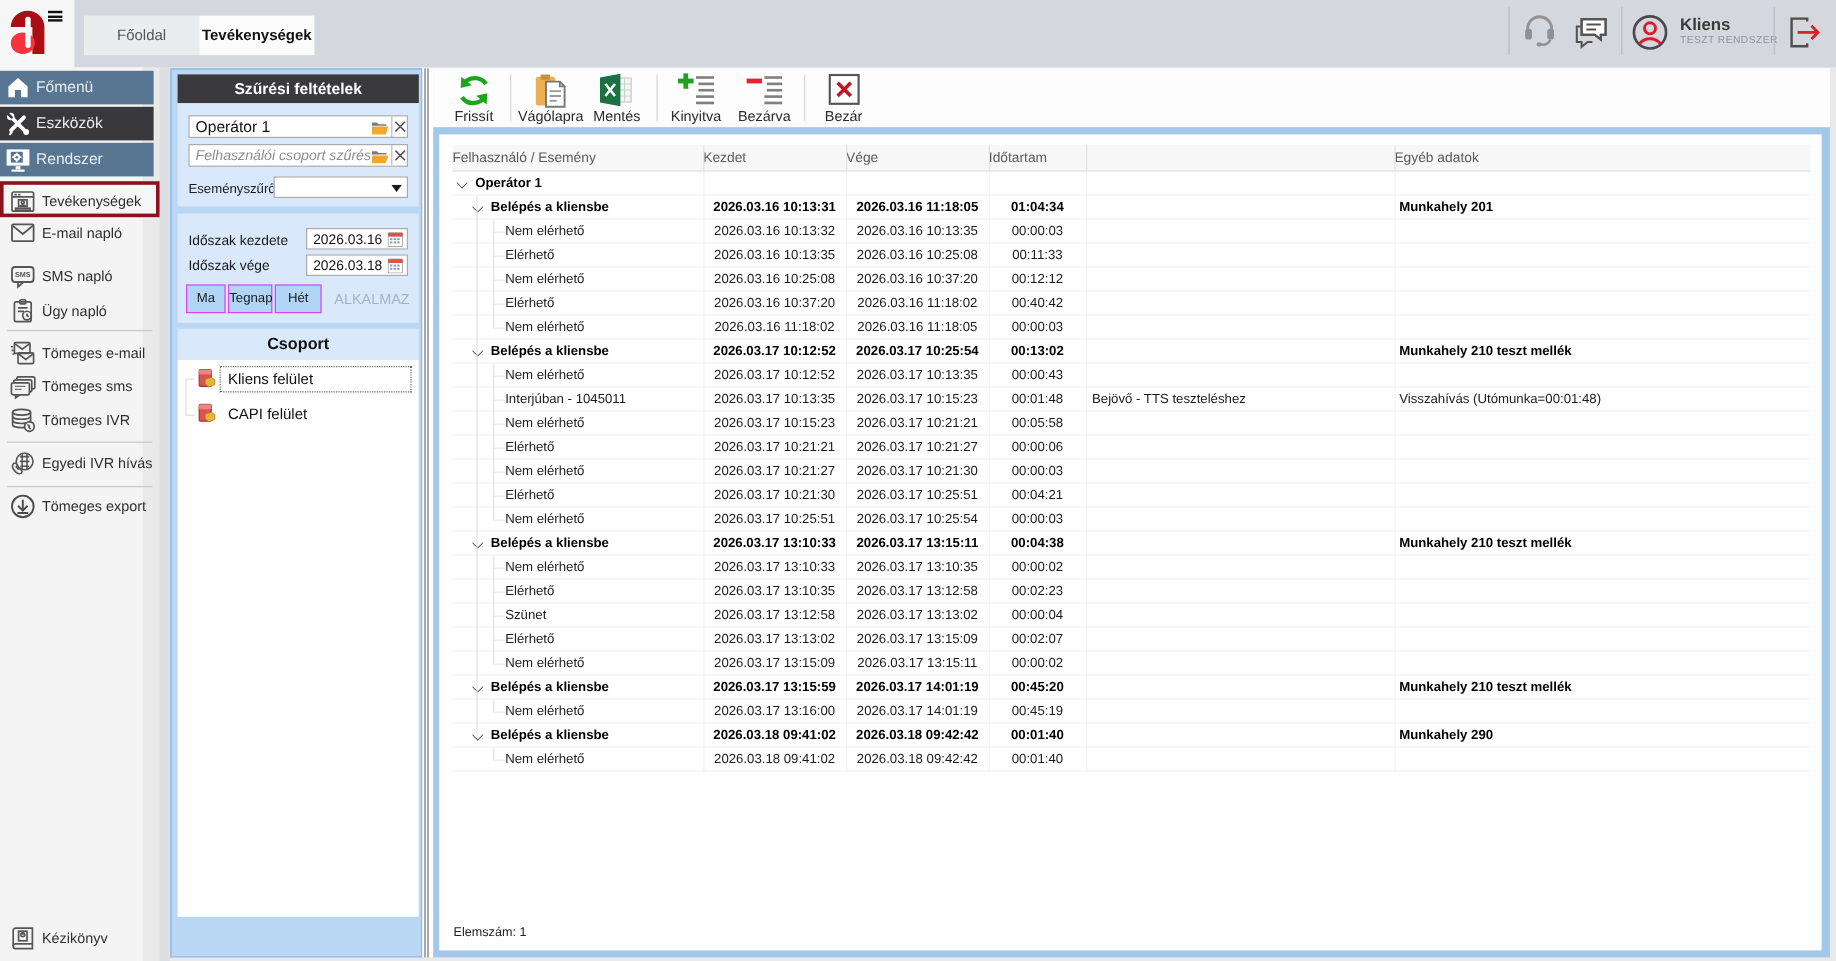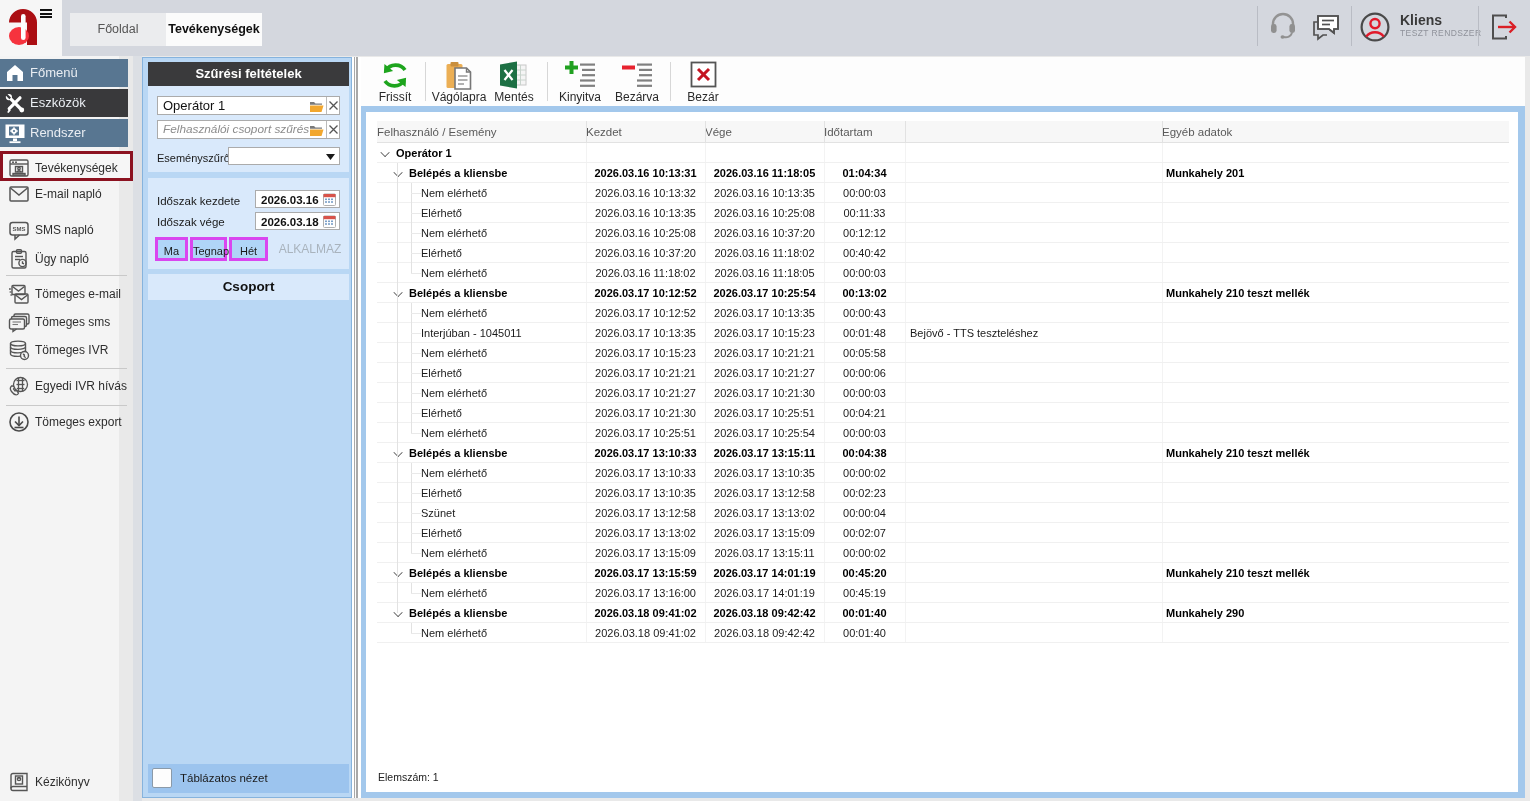--- a/index.html
+++ b/index.html
@@ -30,22 +30,22 @@
 
 #fpanel{position:absolute;left:142px;top:57px;width:210px;height:741px;background:#b9d7f4;border:1px solid #86b3dd}
 .fsec{position:absolute;left:5px;width:201px;background:#d9e9fb}
 #fhead{position:absolute;left:5px;top:4px;width:201px;height:24px;background:#3a3a3c;color:#fff;font-weight:bold;font-size:13px;text-align:center;line-height:24px}
 .finput{position:absolute;background:#fff;border:1px solid #ababab}
 .finput .txt{position:absolute;left:5px;top:0;font-size:13px;color:#111;line-height:17px;white-space:nowrap}
 .ph{font-style:italic;color:#8c8c8c!important}
 .xbtn{position:absolute;right:0;top:0;width:13px;height:100%;border-left:1px solid #bbb}
 .xbtn svg{position:absolute;left:1px;top:3px}
 .flabel{position:absolute;font-size:11.5px;color:#1a1a1a}
-.datebtn{position:absolute;font-size:11.5px;font-weight:bold;color:#111;line-height:17px}
-.pbtn{position:absolute;height:24px;background:#b0d5f7;border:3px solid #d946ef;font-size:11px;color:#1a1a1a;text-align:center;line-height:22px}
+.datebtn{position:absolute;font-size:11.5px;font-weight:normal;color:#111;line-height:17px}
+.pbtn{position:absolute;height:24px;background:#b0d5f7;border:1px solid #d946ef;font-size:11px;color:#1a1a1a;text-align:center;line-height:22px}
 
 #treearea{position:absolute;left:5px;top:242px;width:201px;height:464px;background:#fff}
 #grphead{position:absolute;left:5px;top:216px;width:201px;height:26px;background:#d9e9fb;color:#111;font-weight:bold;font-size:13.5px;text-align:center;line-height:26px}
 #chkstrip{position:absolute;left:5px;top:706px;width:201px;height:29px;background:#9cc4ee}
 #chkbox{position:absolute;left:4px;top:4px;width:20px;height:20px;background:#fdfdfd;border:1px solid #8b9aa8;border-radius:2px}
 #chklab{position:absolute;left:32px;top:0;font-size:11.5px;color:#1a1a1a;line-height:29px}
 .titem{position:absolute;font-size:12.5px;color:#111}
 #selbox2{position:absolute;left:35px;top:5px;width:160px;height:22px;border:1px dotted #666;background:#fff}
 
 #split{position:absolute;left:352px;top:57px;width:9px;height:741px;background:linear-gradient(to right,#fff 0,#fff 1.5px,#a9a9a9 1.5px,#a9a9a9 3px,#fdfdfd 3px,#fdfdfd 4px,#a9a9a9 4px,#a9a9a9 5.5px,#fff 5.5px,#fff 9px)}
@@ -361,24 +361,40 @@
           <rect x="5" y="8.2" width="2" height="1.6"></rect>
           <rect x="8" y="8.2" width="2" height="1.6"></rect>
         </g>
       </svg>
   </div>
   <div class="pbtn" style="left:12px;top:179px;width:33px">Ma</div>
   <div class="pbtn" style="left:47px;top:179px;width:37px">Tegnap</div>
   <div class="pbtn" style="left:86px;top:179px;width:39px">Hét</div>
   <div style="position:absolute;left:134px;top:179px;width:66px;height:24px;text-align:center;line-height:24px;font-size:12px;color:#a9b3bd">ALKALMAZ</div>
   <div id="grphead">Csoport</div>
-  <div id="chkstrip">
-      <div id="chkbox"></div>
-      <div id="chklab">Táblázatos nézet</div>
-    </div>
+  <div id="treearea">
+    <svg width="20" height="46" style="position:absolute;left:4px;top:8px" viewBox="0 0 20 46">
+        <g stroke="#dcdcdc" fill="none">
+          <path d="M10,8 L3,8 L3,38 L10,38"></path>
+        </g>
+      </svg>
+    <div id="selbox2"></div>
+    <svg width="15" height="17" style="position:absolute;left:17px;top:7px" viewBox="0 0 15 17">
+        <rect x="1" y="1" width="10" height="14" rx="1" fill="#d9534f" stroke="#a33"></rect>
+        <rect x="1" y="1" width="10" height="4" fill="#e98984"></rect>
+        <path d="M6,9 L11,7.5 L14,9.5 L14,13.5 L9,15.5 L6,13 Z" fill="#e8b23c" stroke="#b58014" stroke-width=".7"></path>
+      </svg>
+    <div class="titem" style="left:42px;top:9px">Kliens felület</div>
+    <svg width="15" height="17" style="position:absolute;left:17px;top:36px" viewBox="0 0 15 17">
+        <rect x="1" y="1" width="10" height="14" rx="1" fill="#d9534f" stroke="#a33"></rect>
+        <rect x="1" y="1" width="10" height="4" fill="#e98984"></rect>
+        <path d="M6,9 L11,7.5 L14,9.5 L14,13.5 L9,15.5 L6,13 Z" fill="#e8b23c" stroke="#b58014" stroke-width=".7"></path>
+      </svg>
+    <div class="titem" style="left:42px;top:38px">CAPI felület</div>
+  </div>
 </div>
 <div id="split"></div>
 <div id="rstrip"></div>
 
 <div id="toolbar">
 <div class="tbtn" style="left:5px">
  <svg width="30" height="29" viewBox="0 0 30 29">
   <g fill="none" stroke="#1ea51e" stroke-width="3.6">
    <path d="M25,9 A11,10.2 0 0 0 6,9.4"></path>
    <path d="M5,20 A11,10.2 0 0 0 24,19.6"></path>
@@ -566,20 +582,21 @@
 <div class="cell c" style="left:209px;width:119px">2026.03.17 10:12:52</div>
 <div class="cell c" style="left:328px;width:119px">2026.03.17 10:13:35</div>
 <div class="cell c" style="left:447px;width:81px">00:00:43</div>
 </div>
 <div class="trow" style="top:202px">
 <div class="cell" style="left:44px;width:163px">Interjúban - 1045011</div>
 <div class="cell c" style="left:209px;width:119px">2026.03.17 10:13:35</div>
 <div class="cell c" style="left:328px;width:119px">2026.03.17 10:15:23</div>
 <div class="cell c" style="left:447px;width:81px">00:01:48</div>
 <div class="cell" style="left:533px;width:250px">Bejövő - TTS teszteléshez</div>
+<div class="cell" style="left:789px;width:341px">Visszahívás (Utómunka=00:01:48)</div>
 </div>
 <div class="trow" style="top:222px">
 <div class="cell" style="left:44px;width:163px">Nem elérhető</div>
 <div class="cell c" style="left:209px;width:119px">2026.03.17 10:15:23</div>
 <div class="cell c" style="left:328px;width:119px">2026.03.17 10:21:21</div>
 <div class="cell c" style="left:447px;width:81px">00:05:58</div>
 </div>
 <div class="trow" style="top:242px">
 <div class="cell" style="left:44px;width:163px">Elérhető</div>
 <div class="cell c" style="left:209px;width:119px">2026.03.17 10:21:21</div>

